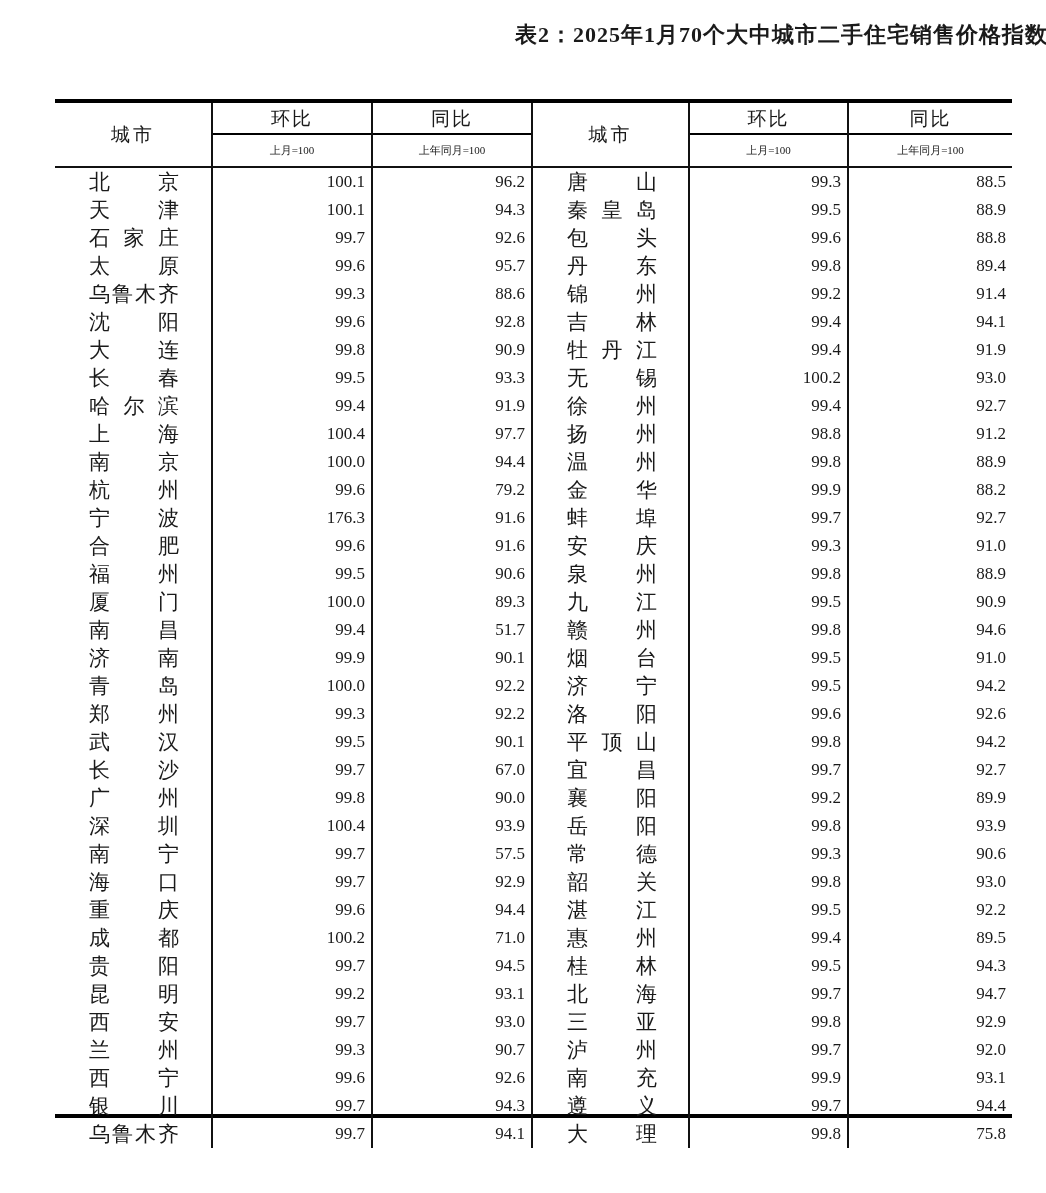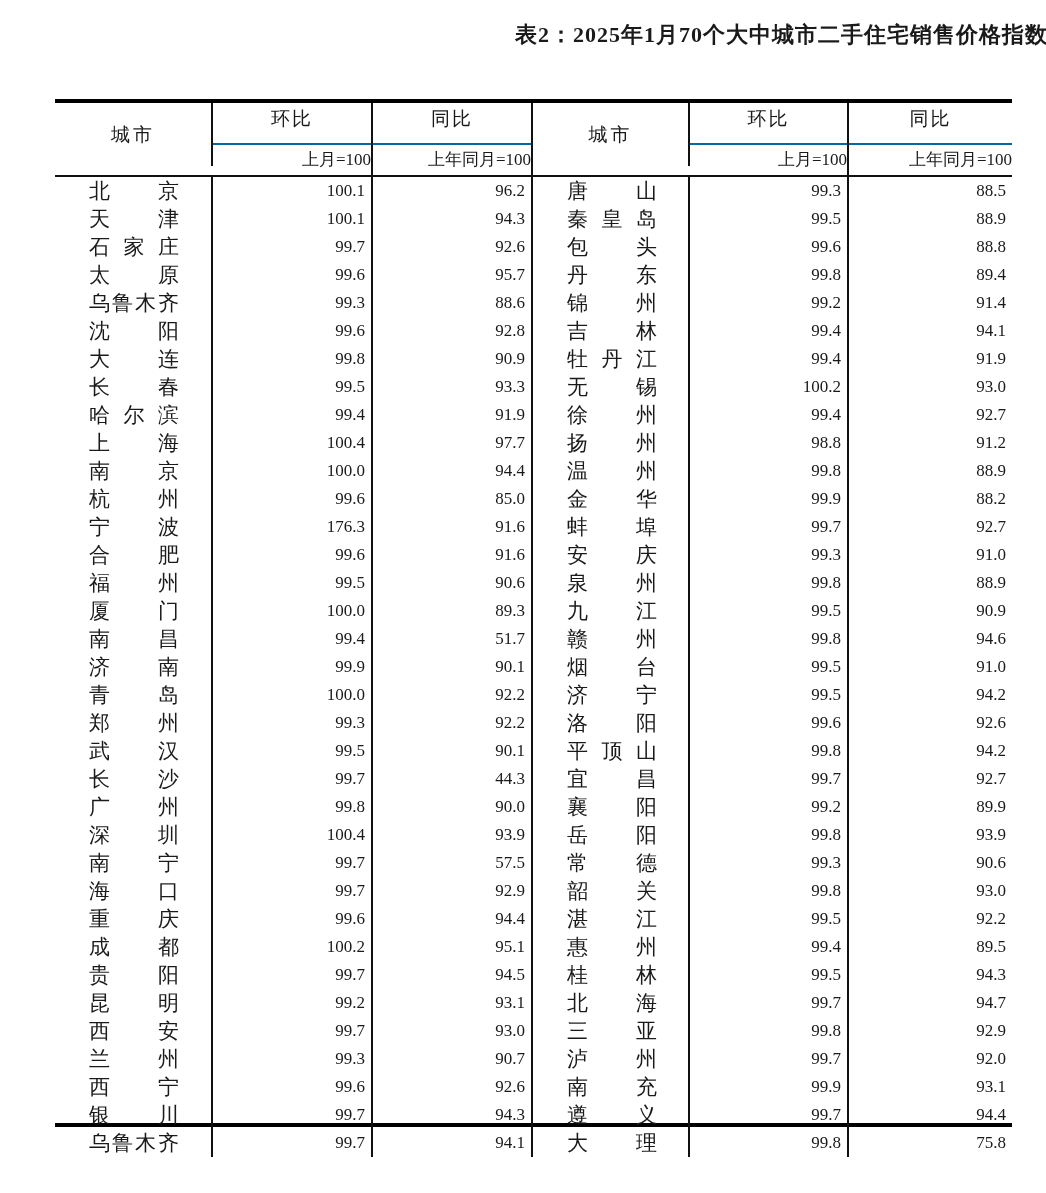--- a/index.html
+++ b/index.html
@@ -22,26 +22,26 @@
     grid-template-columns:158px 160px 160px 157px 159px 163px;
     border-bottom:2px solid #111;
   }
   .hcell{box-sizing:border-box;}
   .thead > .hcell:not(:last-child){border-right:2px solid #111;}
   .hcity{
     display:flex;align-items:center;justify-content:center;
     font-size:19px;letter-spacing:3px;height:63px;
   }
   .ht{
-    height:42px;line-height:31px;text-align:center;
+    height:32px;line-height:31px;text-align:center;
     font-size:19px;letter-spacing:2px;
-    border-bottom:2px solid #0369a1;box-sizing:border-box;
+    border-bottom:2px solid #000000;box-sizing:border-box;
   }
   .hb{
-    height:30px;line-height:30px;text-align:right;font-size:17px;
+    height:30px;line-height:30px;text-align:center;font-size:11px;
   }
   .tbody{
     display:grid;
     grid-template-rows:repeat(35,1fr);
     height:946px;
   }
   .tr{
     display:grid;
     grid-template-columns:158px 160px 160px 157px 159px 163px;
   }
@@ -215,21 +215,21 @@
           <span class="cname">温州</span>
         </div>
         <div class="td num">99.8</div>
         <div class="td num">88.9</div>
       </div>
       <div class="tr">
         <div class="td city">
           <span class="cname">杭州</span>
         </div>
         <div class="td num">99.6</div>
-        <div class="td num">85.0</div>
+        <div class="td num">79.2</div>
         <div class="td city">
           <span class="cname">金华</span>
         </div>
         <div class="td num">99.9</div>
         <div class="td num">88.2</div>
       </div>
       <div class="tr">
         <div class="td city">
           <span class="cname">宁波</span>
         </div>
@@ -335,21 +335,21 @@
           <span class="cname">平顶山</span>
         </div>
         <div class="td num">99.8</div>
         <div class="td num">94.2</div>
       </div>
       <div class="tr">
         <div class="td city">
           <span class="cname">长沙</span>
         </div>
         <div class="td num">99.7</div>
-        <div class="td num">44.3</div>
+        <div class="td num">67.0</div>
         <div class="td city">
           <span class="cname">宜昌</span>
         </div>
         <div class="td num">99.7</div>
         <div class="td num">92.7</div>
       </div>
       <div class="tr">
         <div class="td city">
           <span class="cname">广州</span>
         </div>
@@ -407,21 +407,21 @@
           <span class="cname">湛江</span>
         </div>
         <div class="td num">99.5</div>
         <div class="td num">92.2</div>
       </div>
       <div class="tr">
         <div class="td city">
           <span class="cname">成都</span>
         </div>
         <div class="td num">100.2</div>
-        <div class="td num">95.1</div>
+        <div class="td num">71.0</div>
         <div class="td city">
           <span class="cname">惠州</span>
         </div>
         <div class="td num">99.4</div>
         <div class="td num">89.5</div>
       </div>
       <div class="tr">
         <div class="td city">
           <span class="cname">贵阳</span>
         </div>

